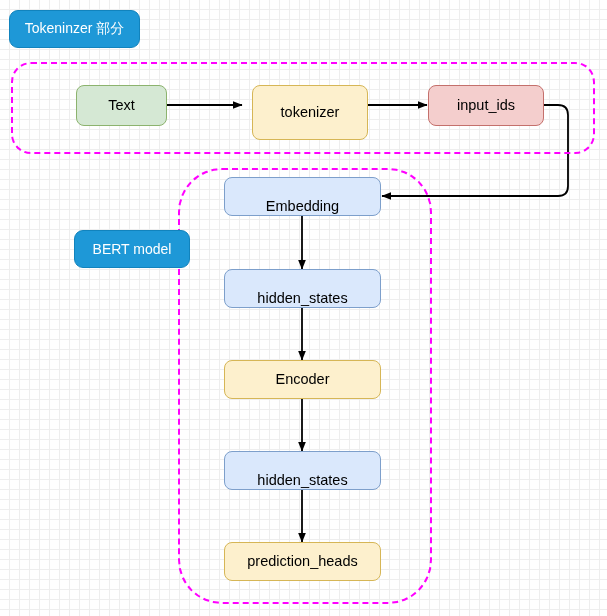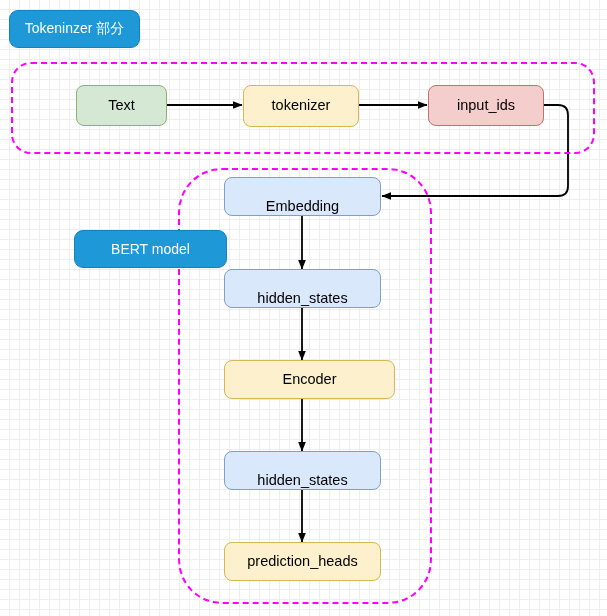--- a/index.html
+++ b/index.html
@@ -85,21 +85,21 @@
 <div id="canvas">
 
   <div class="dashed-region" id="region-tokenizer" style="left:11px; top:62px; width:584px; height:92px;"></div>
 
   <div class="dashed-region" id="region-bert" style="left:178px; top:168px; width:254px; height:436px;"></div>
 
   <div class="group-label" style="left:9px; top:10px; width:131px; height:38px;">
     <span>Tokeninzer 部分</span>
   </div>
 
-  <div class="group-label" style="left:74px; top:230px; width:153px; height:38px;">
+  <div class="group-label" style="left:74px; top:230px; width:116px; height:38px;">
     <span>BERT model</span>
   </div>
 
   <svg class="svg-layer" viewBox="0 0 607 616" xmlns="http://www.w3.org/2000/svg">
     <defs>
       <marker id="arrowhead" markerWidth="10" markerHeight="8" refX="9.4" refY="4" orient="auto" markerUnits="userSpaceOnUse">
         <path d="M0,0 L10,4 L0,8 z" fill="#000000"></path>
       </marker>
     </defs>
 
@@ -129,37 +129,37 @@
 
     <g>
       <line x1="302" y1="489" x2="302" y2="542" stroke="#000000" stroke-width="1.8" marker-end="url(#arrowhead)"></line>
     </g>
   </svg>
 
   <div class="node green" style="left:76px; top:85px; width:91px; height:41px;">
     <span>Text</span>
   </div>
 
-  <div class="node yellow" style="left:243px; top:85px; width:116px; height:42px;">
+  <div class="node yellow" style="left:252px; top:85px; width:116px; height:55px;">
     <span>tokenizer</span>
   </div>
 
   <div class="node red" style="left:428px; top:85px; width:116px; height:41px;">
     <span>input_ids</span>
   </div>
 
   <div class="node blue" style="left:224px; top:177px; width:157px; height:39px;">
     <span>Embedding</span>
   </div>
 
   <div class="node blue" style="left:224px; top:269px; width:157px; height:39px;">
     <span>hidden_states</span>
   </div>
 
-  <div class="node yellow" style="left:224px; top:360px; width:171px; height:39px;">
+  <div class="node yellow" style="left:224px; top:360px; width:157px; height:39px;">
     <span>Encoder</span>
   </div>
 
   <div class="node blue" style="left:224px; top:451px; width:157px; height:39px;">
     <span>hidden_states</span>
   </div>
 
   <div class="node yellow" style="left:224px; top:542px; width:157px; height:39px;">
     <span>prediction_heads</span>
   </div>

